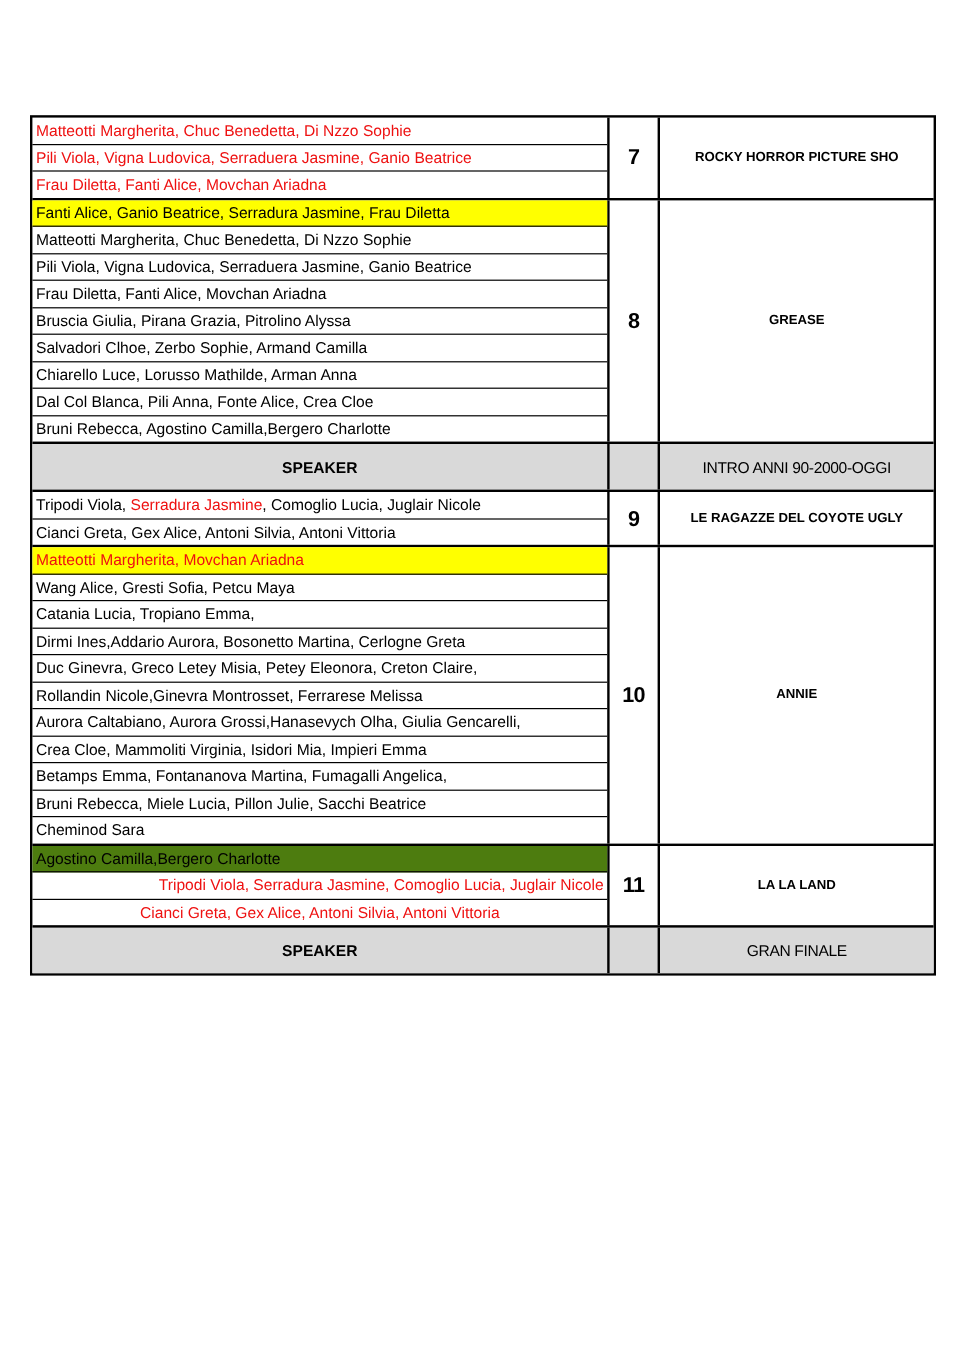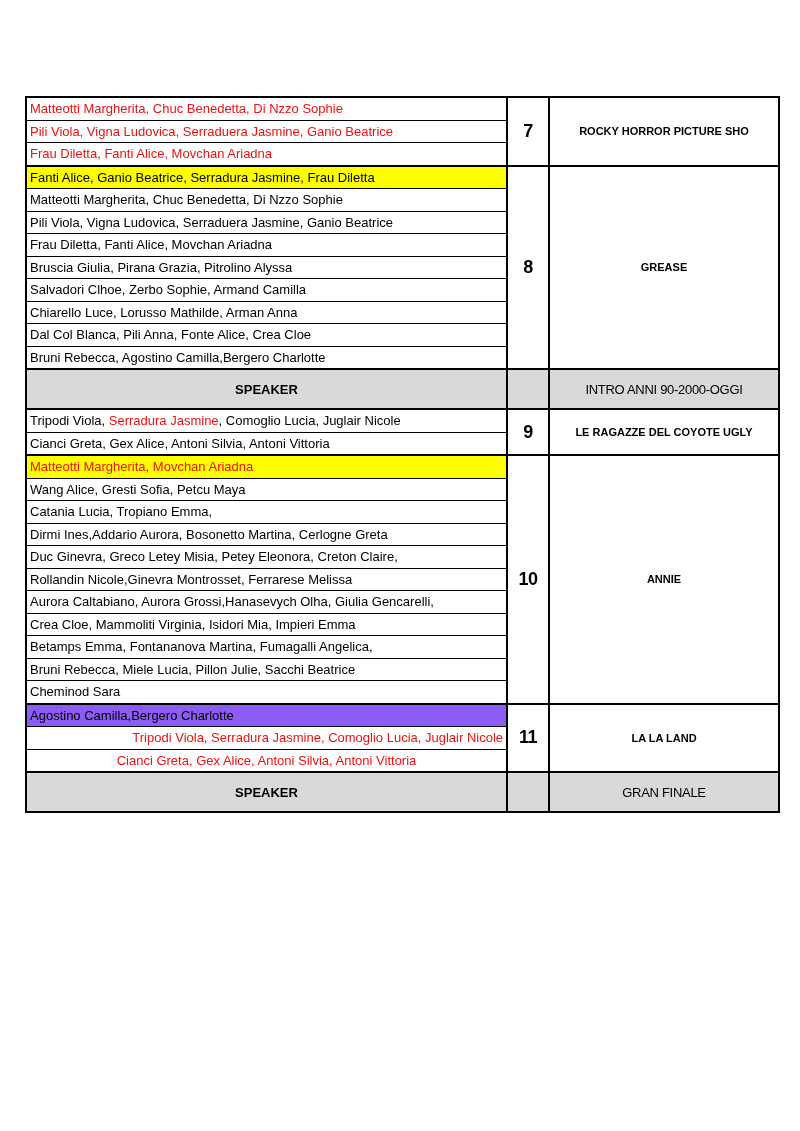--- a/index.html
+++ b/index.html
@@ -88,21 +88,21 @@
         <div class="name-row"><span style="color: rgb(0, 0, 0);">Crea Cloe, Mammoliti Virginia, Isidori Mia, Impieri Emma</span></div>
         <div class="name-row"><span style="color: rgb(0, 0, 0);">Betamps Emma, Fontananova Martina, Fumagalli Angelica,</span></div>
         <div class="name-row"><span style="color: rgb(0, 0, 0);">Bruni Rebecca, Miele Lucia, Pillon Julie, Sacchi Beatrice</span></div>
         <div class="name-row"><span style="color: rgb(0, 0, 0);">Cheminod Sara</span></div>
       </div>
       <div class="numcell">10</div>
       <div class="titlecell">ANNIE</div>
     </div>
     <div class="section acts">
       <div class="names">
-        <div class="name-row" style="background: #8b5cf6;"><span style="color: rgb(0, 0, 0);">Agostino Camilla,Bergero Charlotte</span></div>
+        <div class="name-row" style="background: #4d7c0f;"><span style="color: rgb(0, 0, 0);">Agostino Camilla,Bergero Charlotte</span></div>
         <div class="name-row" style="text-align: right;"><span style="color: rgb(238, 17, 17);">Tripodi Viola, Serradura Jasmine, Comoglio Lucia, Juglair Nicole</span></div>
         <div class="name-row" style="text-align: center;"><span style="color: rgb(238, 17, 17);">Cianci Greta, Gex Alice, Antoni Silvia, Antoni Vittoria</span></div>
       </div>
       <div class="numcell">11</div>
       <div class="titlecell">LA LA LAND</div>
     </div>
     <div class="section speaker" style="background: rgb(217, 217, 217);">
       <div class="names label-cell">SPEAKER</div>
       <div class="numcell"></div>
       <div class="titlecell">GRAN FINALE</div>

